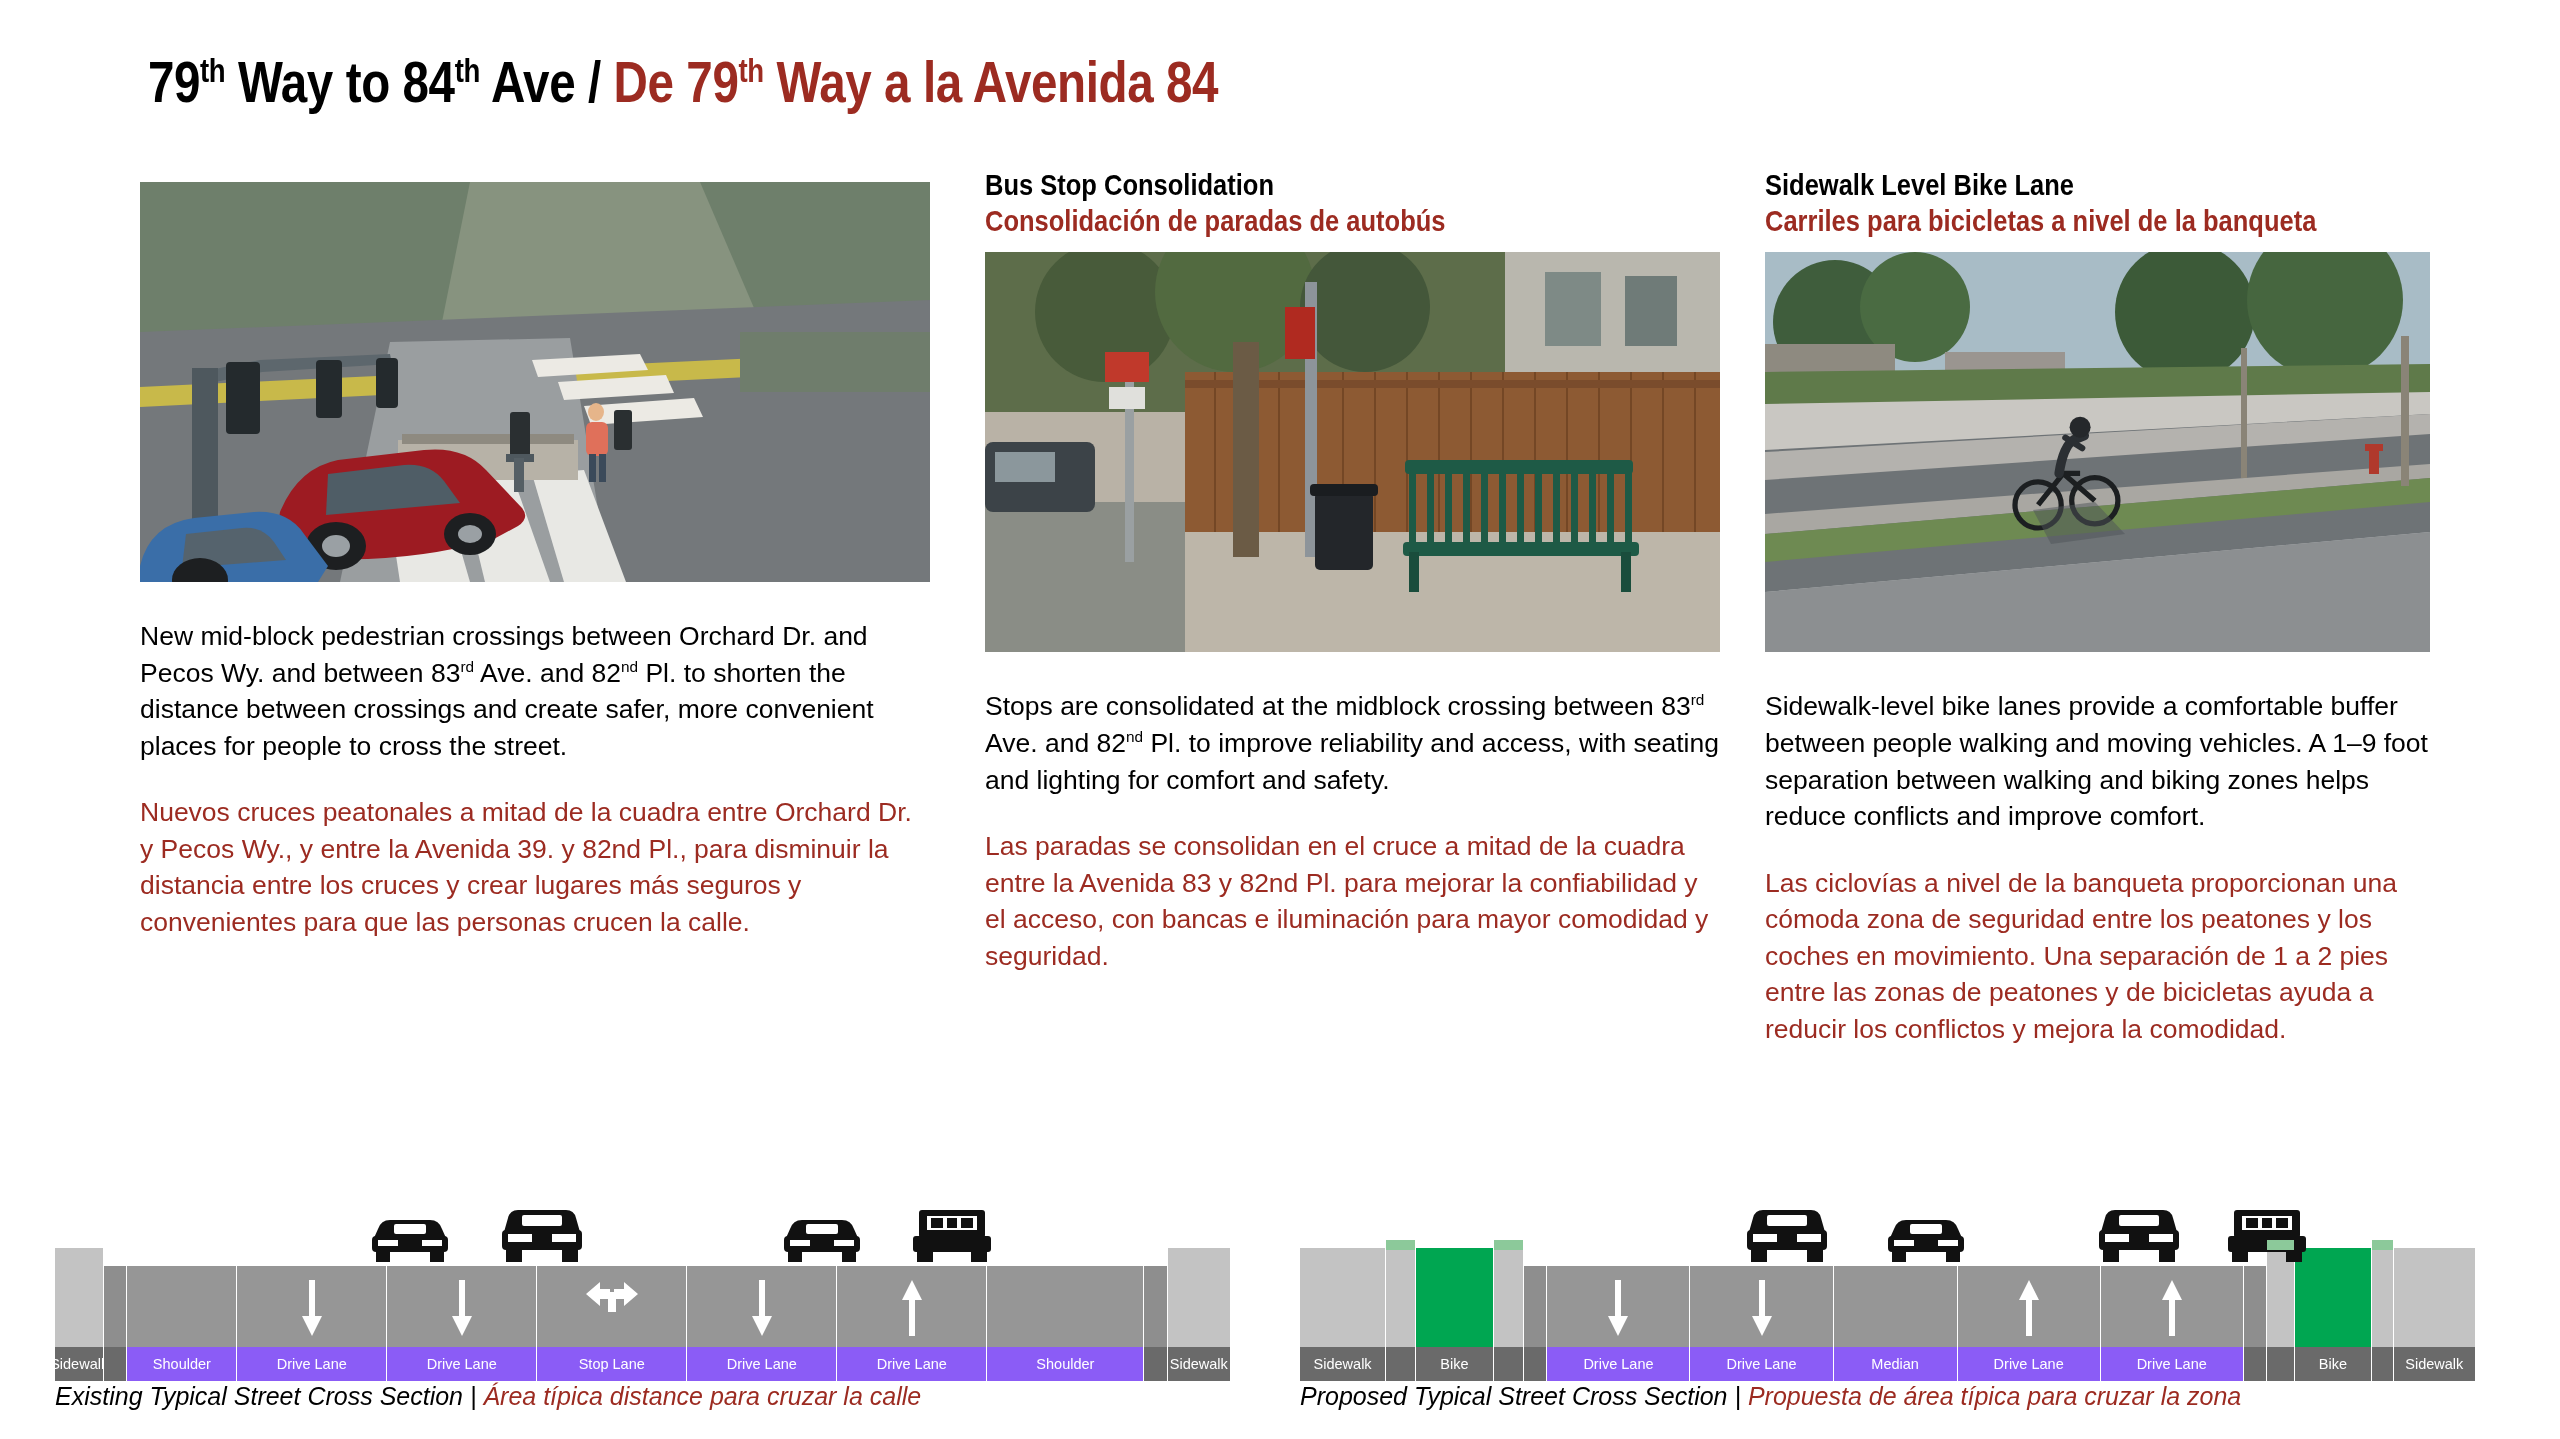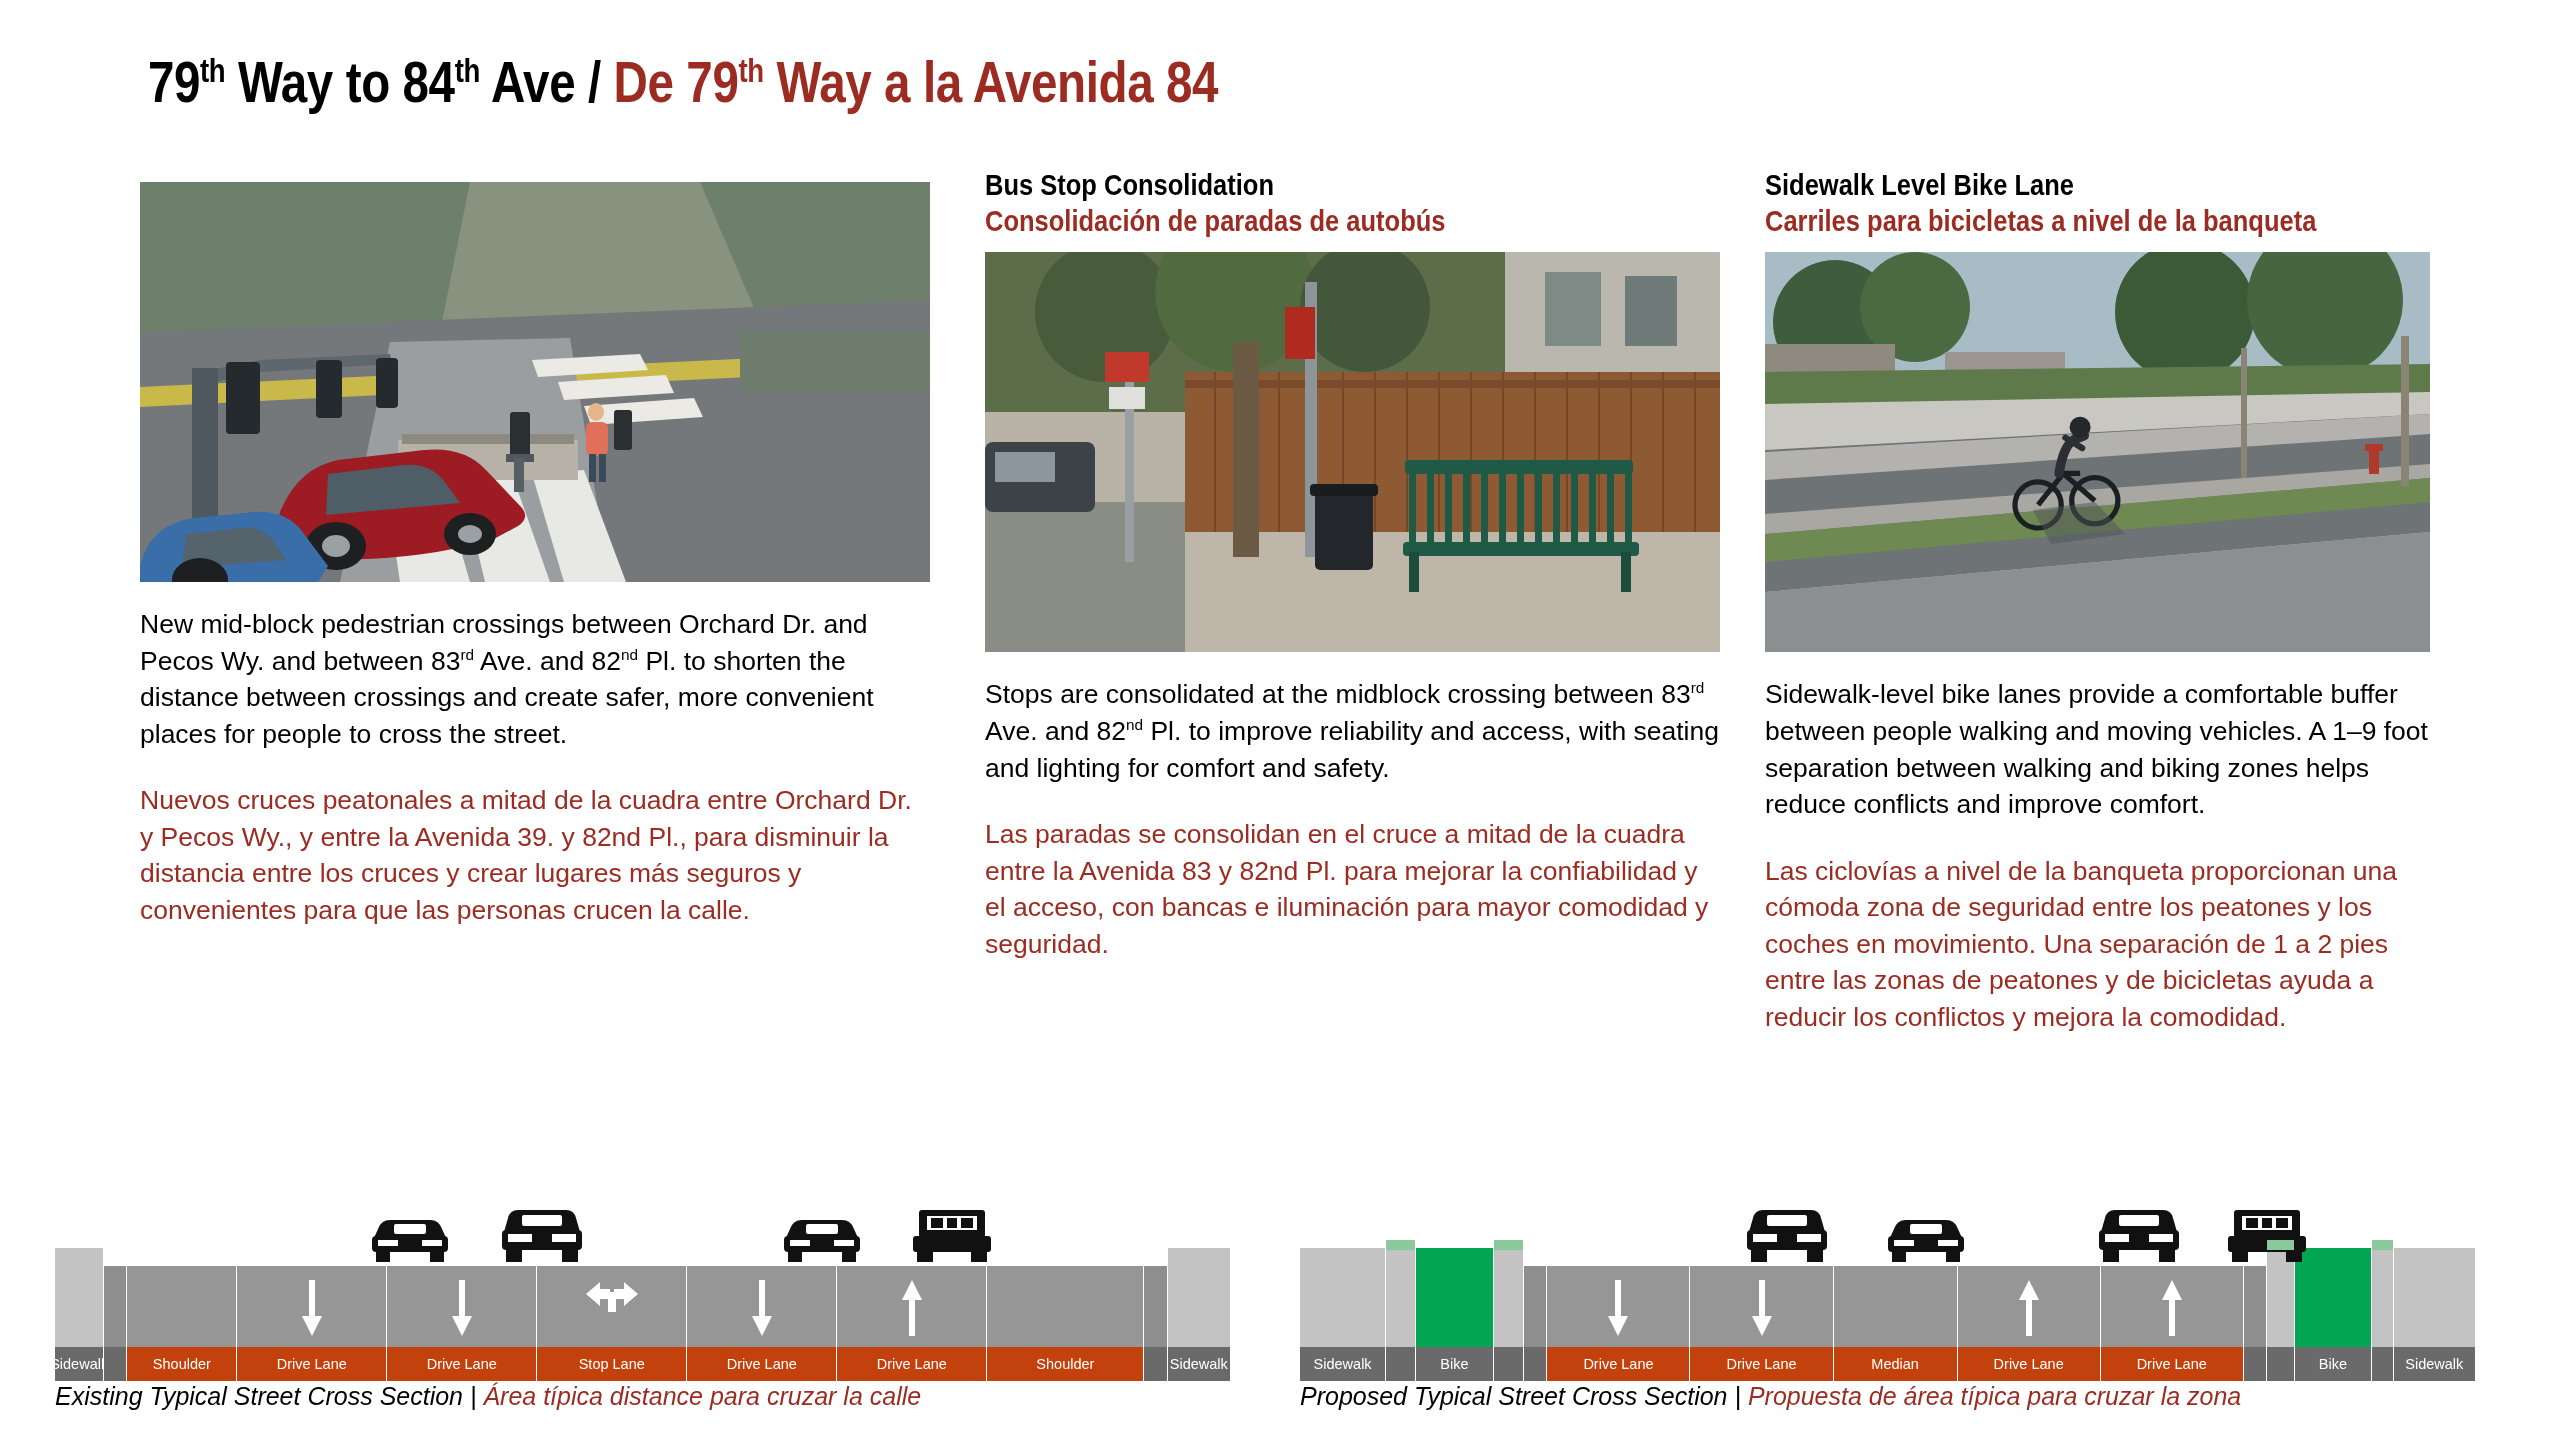--- a/index.html
+++ b/index.html
@@ -39,38 +39,38 @@
   }
   .col-head .h-en { color:#000; }
   .col-head .h-es { color:#9c2b21; margin-top:2px; }
 
   .photo {
     margin-top:14px; width:100%; height:400px;
     position:relative; overflow:hidden; background:#6d7a82;
   }
   .col-2 .photo, .col-3 .photo { height:400px; }
 
-  .body-text { margin-top:24px; font-size:26.5px; line-height:1.38; }
+  .body-text { margin-top:36px; font-size:26.5px; line-height:1.38; }
   .body-text .en { color:#000; }
   .body-text .es { color:#9c2b21; margin-top:30px; }
 
   
   .xsec { position:absolute; bottom:0; }
   .xsec-left  { left:55px;  width:1175px; }
   .xsec-right { left:1300px; width:1175px; }
 
   .xsec-wrap { position:relative; height:215px; }
   .lanes { position:absolute; bottom:30px; left:0; right:0; display:flex; align-items:flex-end; height:115px; }
   .lane { position:relative; height:100%; border-right:1px solid #ffffff; }
   .lane:last-child { border-right:none; }
   .lane .fill { position:absolute; left:0; right:0; bottom:0; top:0; }
   .lane .lbl {
     position:absolute; left:0; right:0; bottom:0; height:34px;
     display:flex; align-items:center; justify-content:center;
-    background:#c2410c; color:#fff; font-size:14.5px;
+    background:#8b5cf6; color:#fff; font-size:14.5px;
     font-family:"Liberation Sans Narrow","Liberation Sans",sans-serif;
     white-space:nowrap; overflow:hidden; z-index:3;
   }
   .lane.raised .lbl { background:#6a6a6a; }
   .arrow { position:absolute; left:50%; transform:translateX(-50%); top:14px; z-index:2; }
 
   .veh { position:absolute; bottom:145px; }
 
   .caption {
     position:absolute; bottom:0px; font-style:italic; font-size:25px;

